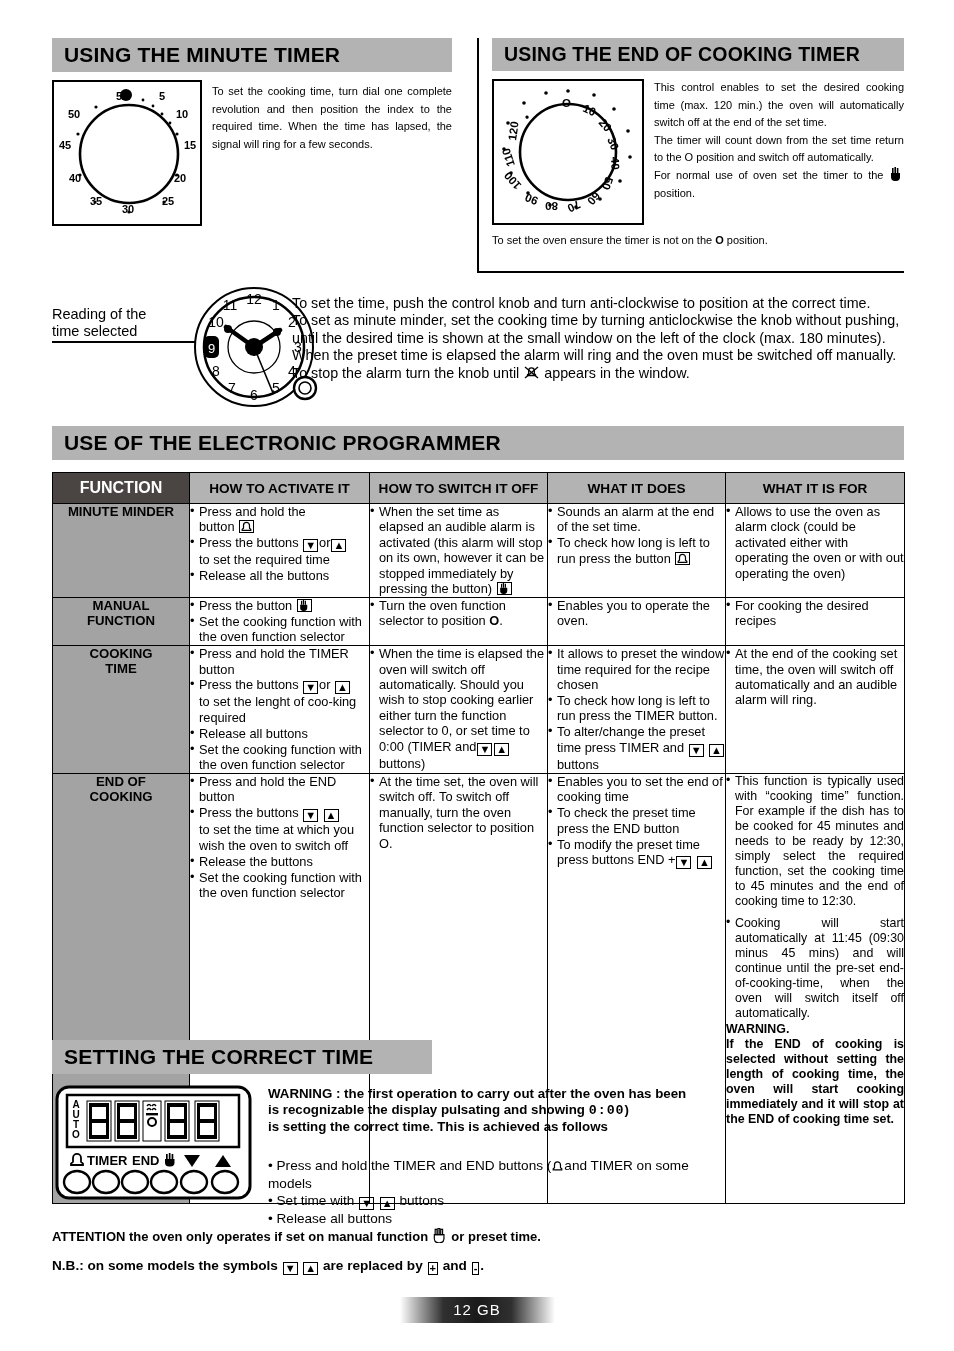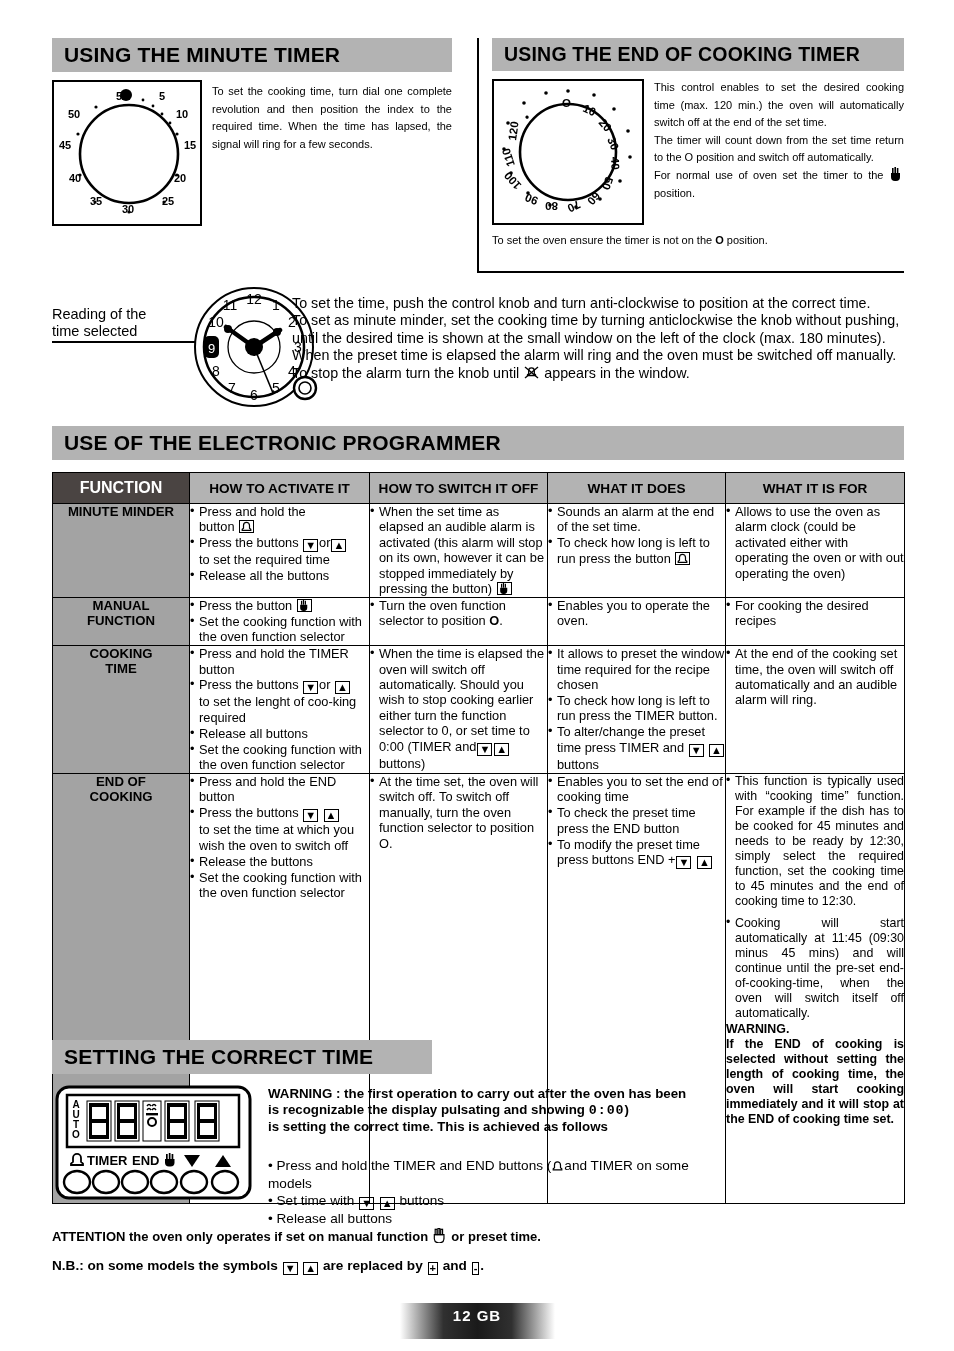--- a/index.html
+++ b/index.html
@@ -108,23 +108,23 @@
   .nbline {
     position:absolute; left:52px; top:1258px; width:660px;
     font-size:13.6px; font-weight:bold;
   }
 
   
   .footer {
     position:absolute; left:0; top:1297px; width:954px; text-align:center;
   }
   .footer-pill {
-    display:inline-block; width:155px; height:36px; line-height:26px;
+    display:inline-block; width:155px; height:26px; line-height:26px;
     background: linear-gradient(90deg, #ffffff 0%, #303030 28%, #1a1a1a 50%, #303030 72%, #ffffff 100%);
-    color:#fff; font-weight:bold; font-size:15px; letter-spacing:1px;margin-top:6px;
+    color:#fff; font-weight:normal; font-size:15px; letter-spacing:1px;
   }
 
   
   .gbox {
     display:inline-block; border:1.3px solid #000; padding:0 1px;
     line-height:1; vertical-align:-2px; margin:0 1px;
     font-size:11px;
   }
   .gplain { display:inline-block; vertical-align:-2px; margin:0 1px; }
 

